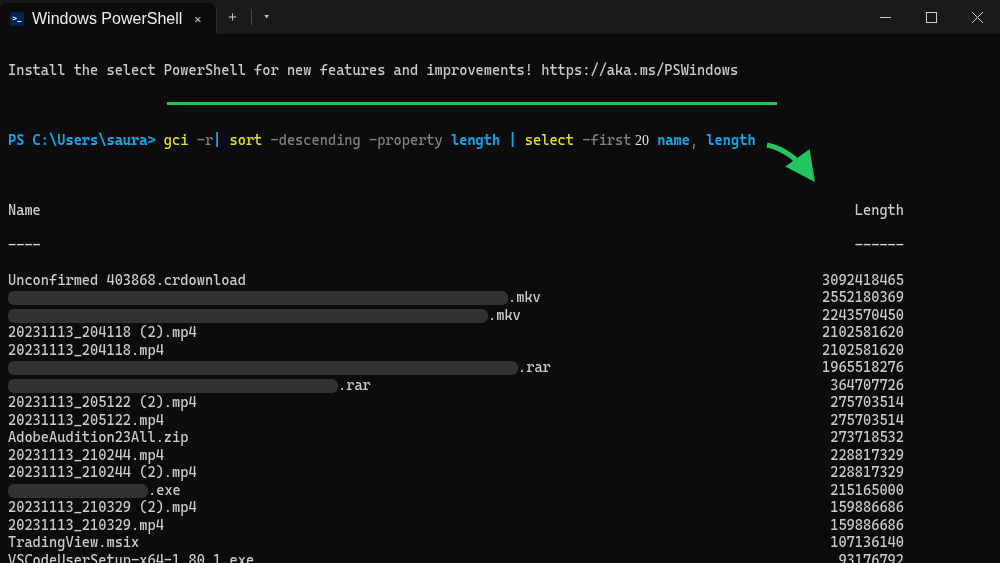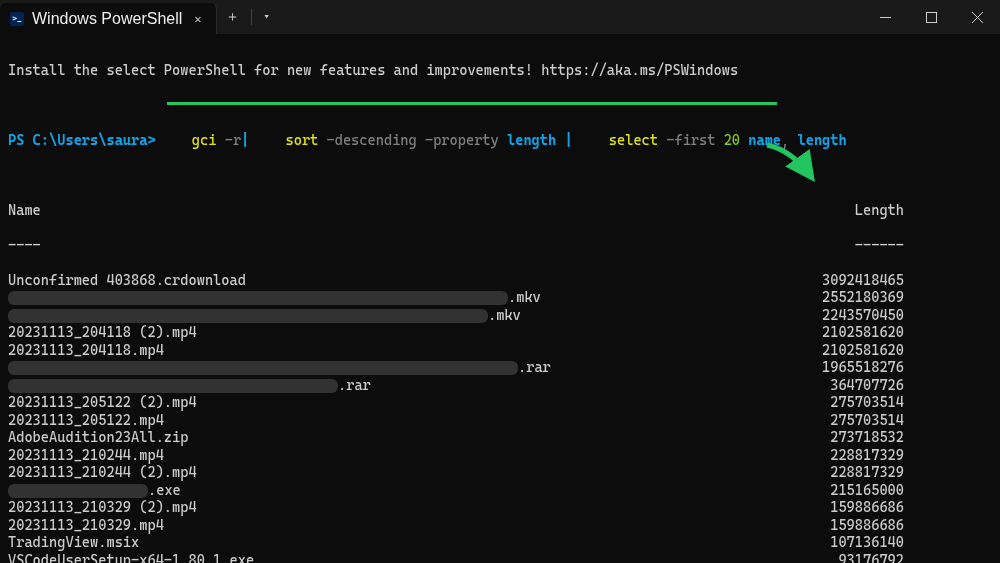--- a/index.html
+++ b/index.html
@@ -104,24 +104,24 @@
     z-index: 6;
     pointer-events: none;
   }
   .redact {
     display: inline-block;
     background: #323232;
     border-radius: 6px;
     height: 14px;
     vertical-align: middle;
   }
-  .c-yellow { color: #e5e510; margin-left: 28px; }
+  .c-yellow { color: #e5e510; }
   .c-gray { color: #808080; }
   .c-white { color: #0ea5e9; font-weight: bold; }
-  .c-cyanish { color: #84cc16; }
+  .c-cyanish { color: #e5e5e5; font-family: Liberation Serif, serif; }
   .blank { height: 17.5px; }
 </style>
 </head>
 <body>
 
 <div class="titlebar">
   <div class="tab">
     <span class="tab-icon">&gt;_</span>
     <span class="tab-title">Windows PowerShell</span>
     <span class="tab-close">✕</span>

